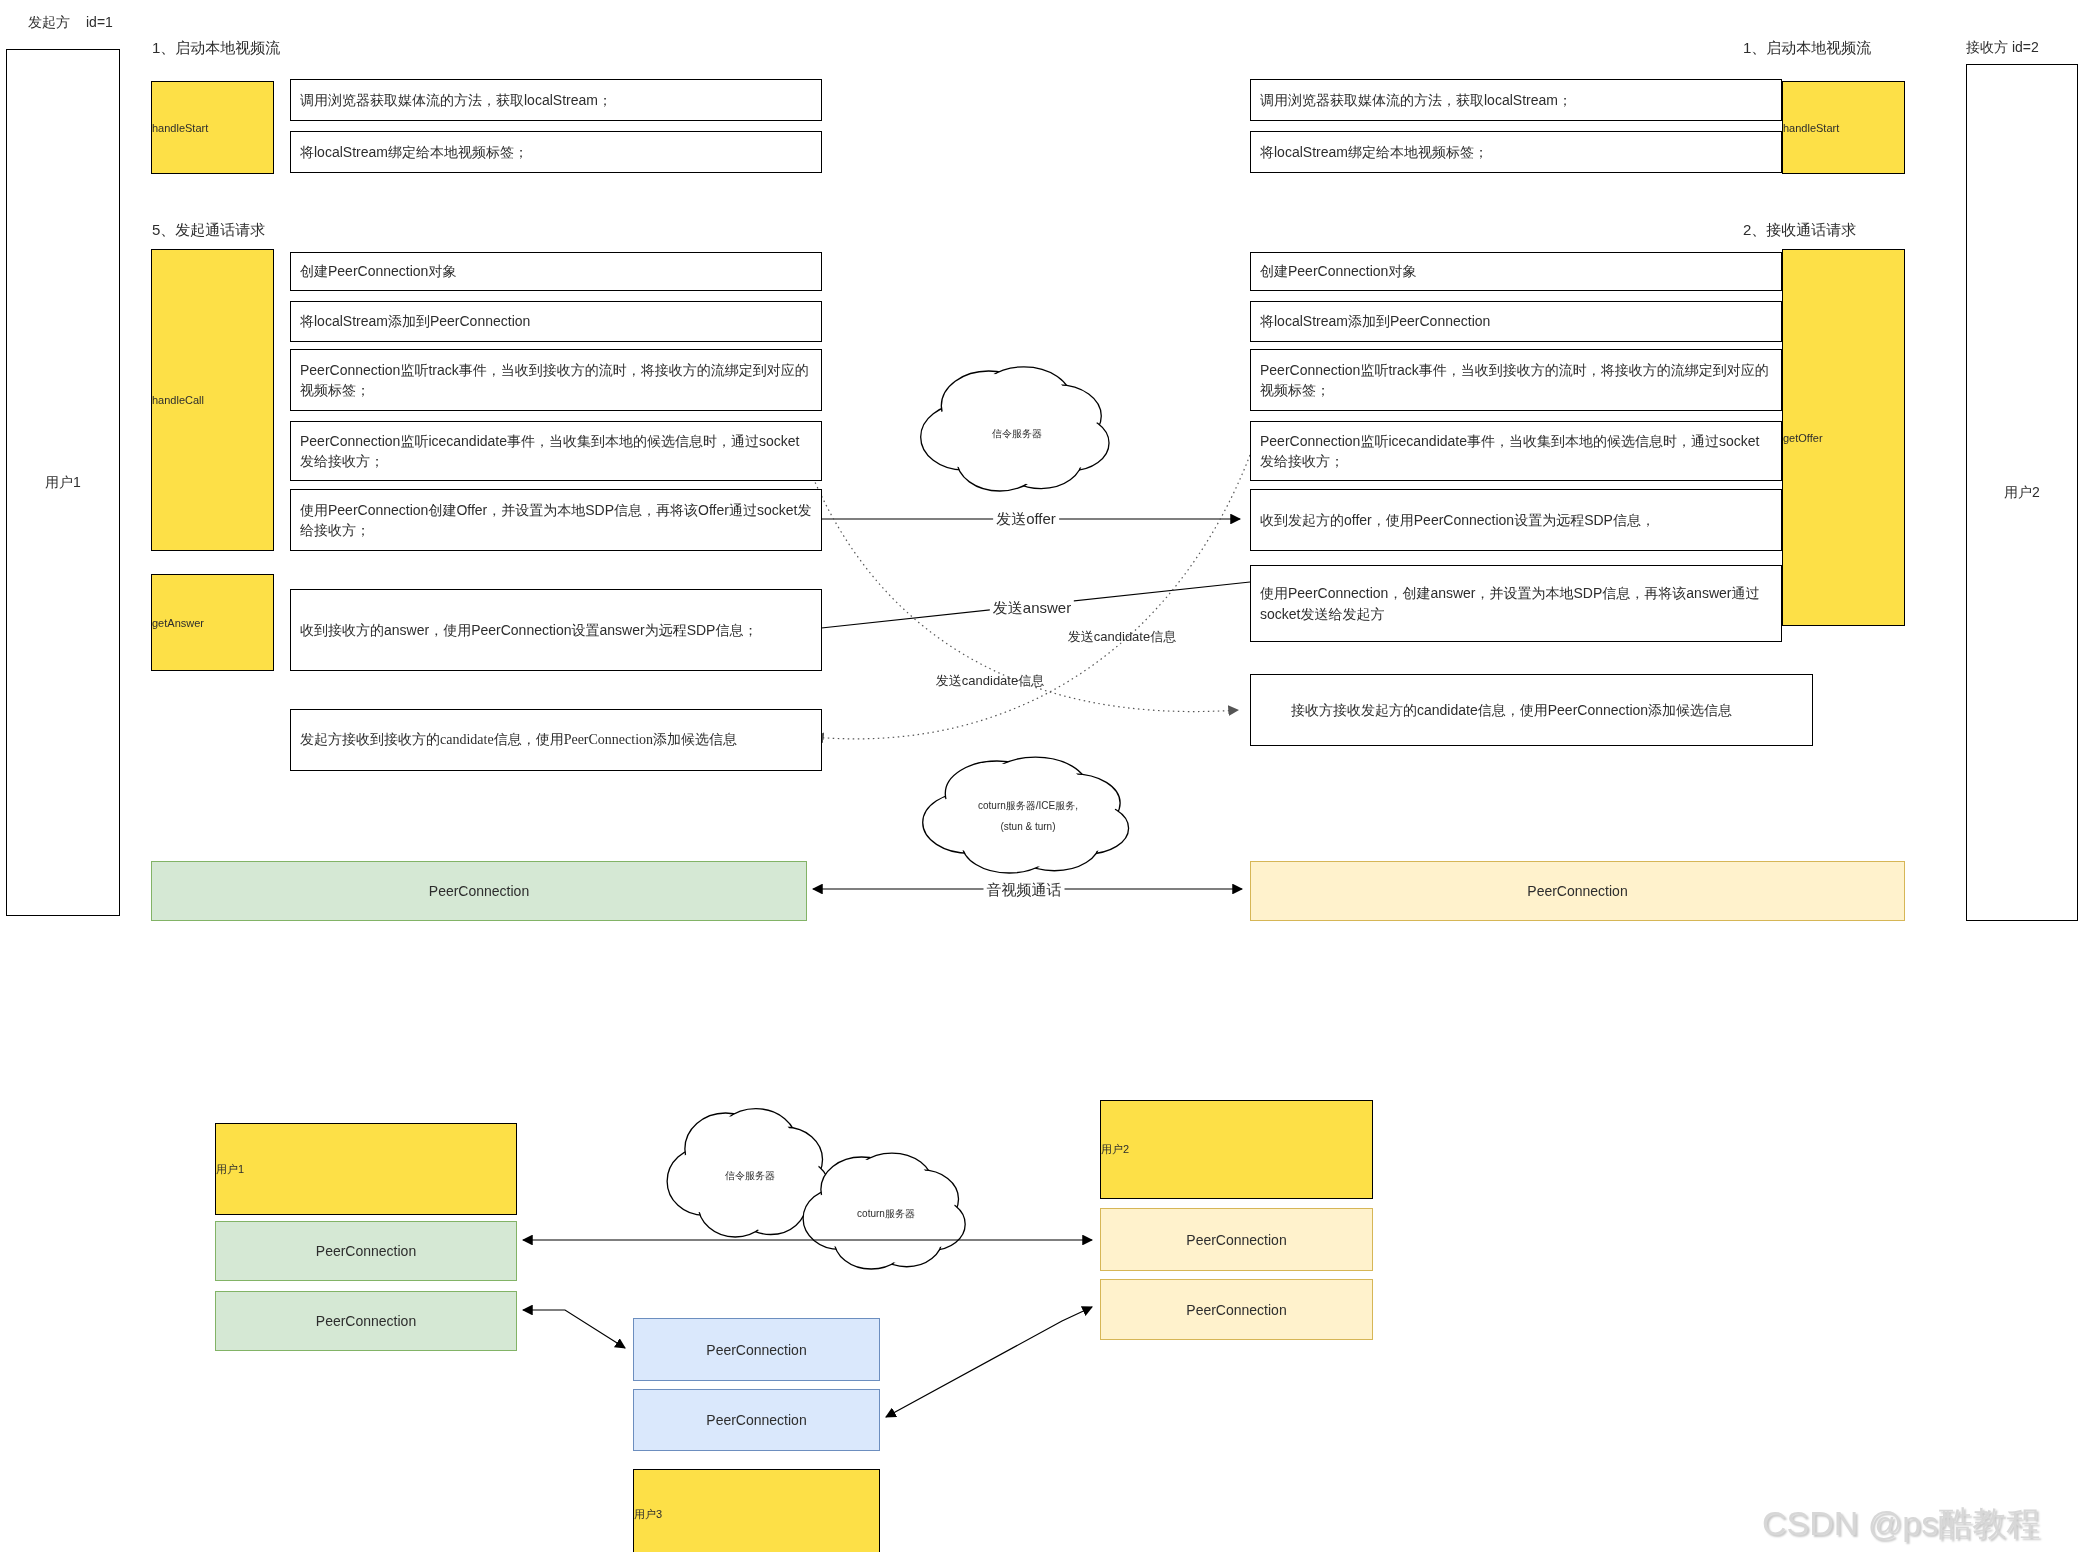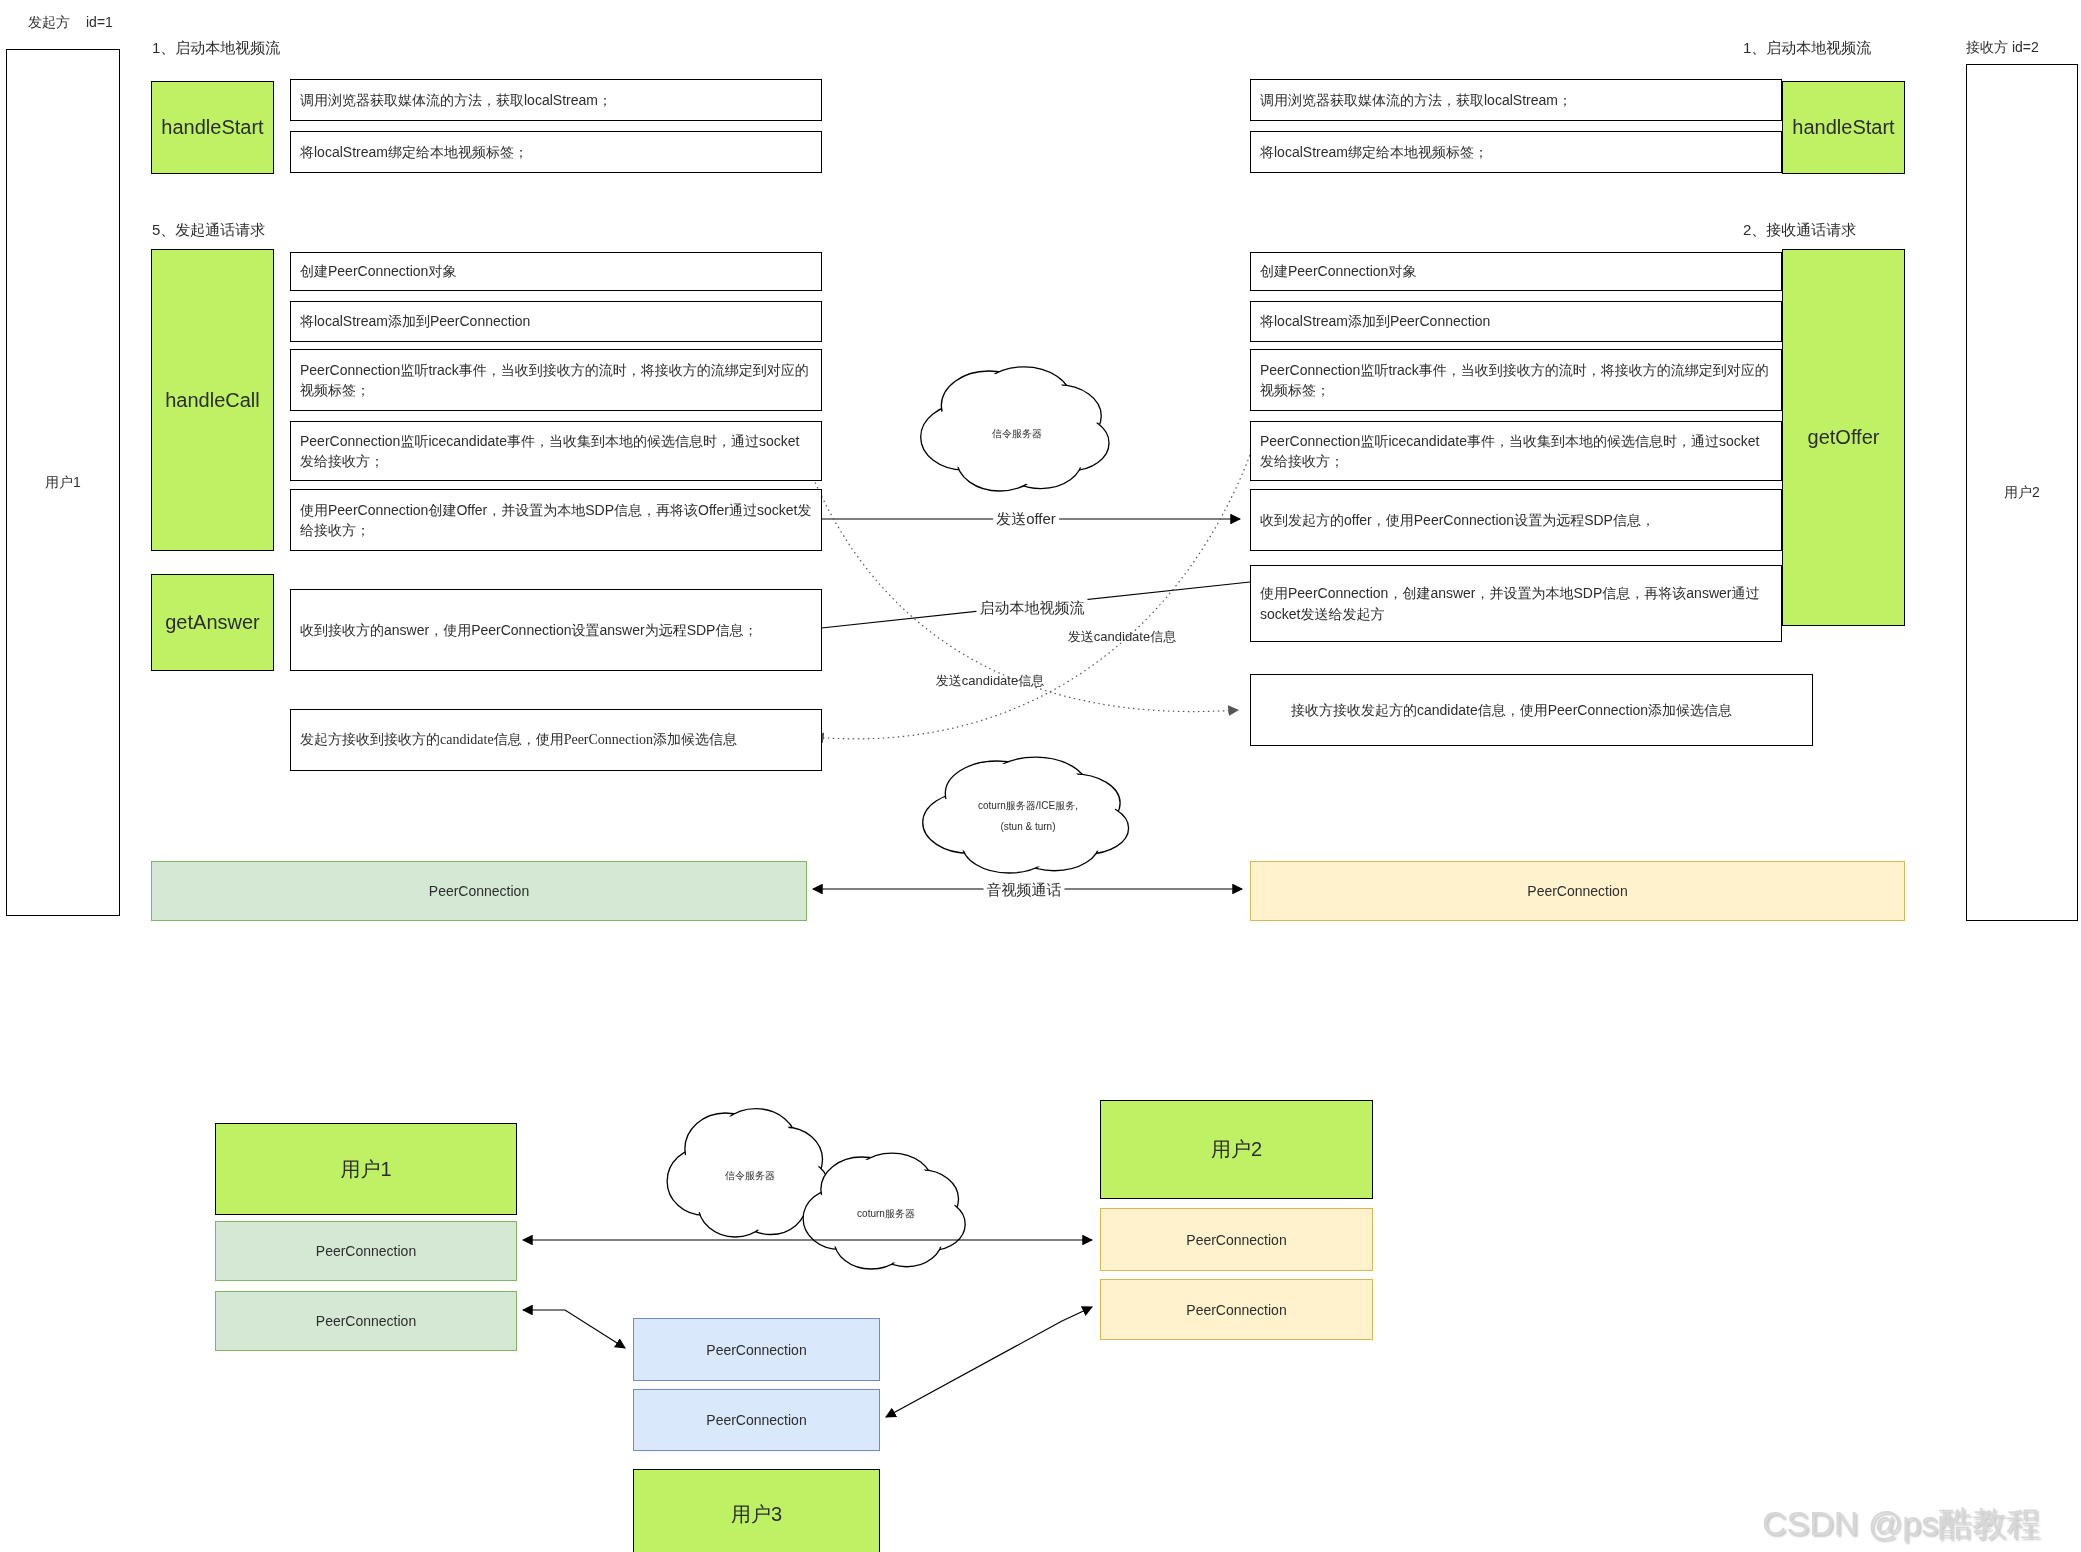--- a/index.html
+++ b/index.html
@@ -1,19 +1,19 @@
 <!DOCTYPE html>
 <html><head>
 <meta charset="utf-8">
 <style>
   html,body{margin:0;padding:0;background:#fff;}
   #canvas{position:relative;width:2081px;height:1552px;background:#ffffff;
           font-family:"Liberation Sans","DejaVu Sans",sans-serif;color:#2d2d2d;overflow:hidden;margin-top:9px;}
   .lane{position:absolute;border:1px solid #000;background:#fff;display:flex;align-items:center;justify-content:center;font-size:14px;}
-  .mbox{position:absolute;border:1px solid #000;background:#bef264;display:flex;align-items:center;justify-content:center;font-size:20px;}
+  .mbox{position:absolute;border:1px solid #000;background:#fde047;display:flex;align-items:center;font-size:11px;}
   .row{position:absolute;border:1px solid #000;background:#fff;display:flex;align-items:center;padding:0 9px;font-size:14px;line-height:1.45;}
   .bar{position:absolute;display:flex;align-items:center;justify-content:center;font-size:14px;}
   .seclbl{position:absolute;font-size:15px;white-space:nowrap;}
   .hdrlbl{position:absolute;font-size:14px;white-space:nowrap;}
   .alabel{position:absolute;transform:translate(-50%,-50%);background:#fff;padding:0 3px;font-size:15px;white-space:nowrap;}
   .alabel.small{font-size:13px;background:transparent;}
   .cloudlbl{position:absolute;transform:translate(-50%,-50%);font-size:10px;text-align:center;white-space:nowrap;line-height:21px;}
   #arrowsvg{position:absolute;left:0;top:0;width:2081px;height:1552px;pointer-events:none;}
   #watermark{position:absolute;left:1762px;top:1492px;font-size:34px;color:#d7d7d7;text-shadow:2px 2px 2px #c6c6c6;white-space:nowrap;}
 </style>
@@ -220,21 +220,21 @@
 
   <div class="cloudlbl" style="left:1017px;top:424px;">信令服务器</div>
   <div class="cloudlbl" style="left:1028px;top:807px;">
     <div>coturn服务器/ICE服务,</div>
     <div>(stun &amp; turn)</div>
   </div>
   <div class="cloudlbl" style="left:750px;top:1166px;">信令服务器</div>
   <div class="cloudlbl" style="left:886px;top:1204px;">coturn服务器</div>
 
   <div class="alabel" style="left:1026px;top:510px;">发送offer</div>
-  <div class="alabel" style="left:1032px;top:599px;">启动本地视频流</div>
+  <div class="alabel" style="left:1032px;top:599px;">发送answer</div>
   <div class="alabel small" style="left:1122px;top:628px;">发送candidate信息</div>
   <div class="alabel small" style="left:990px;top:672px;">发送candidate信息</div>
   <div class="alabel" style="left:1024px;top:881px;">音视频通话</div>
 
   <div class="mbox" style="left:215px;top:1114px;width:300px;height:90px;">
     <span>用户1</span>
   </div>
   <div class="bar" style="left:215px;top:1212px;width:300px;height:58px;background:#d5e8d4;border:1px solid #82b366;">
     <span>PeerConnection</span>
   </div>

